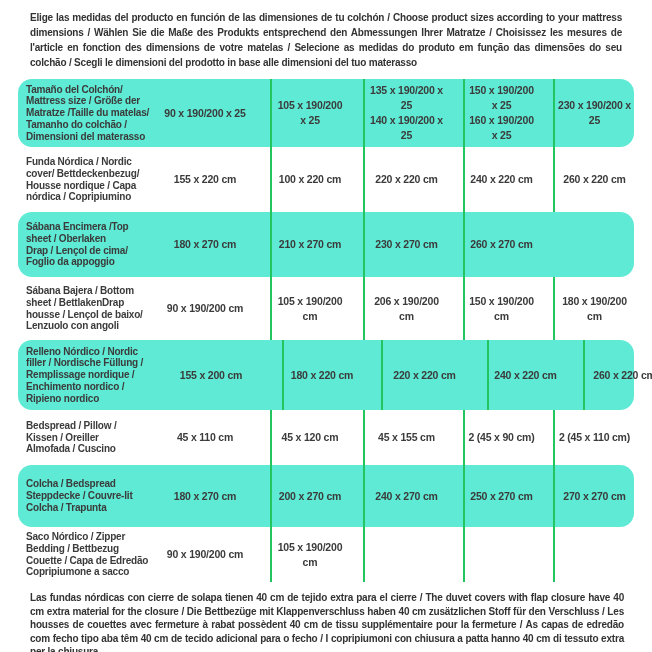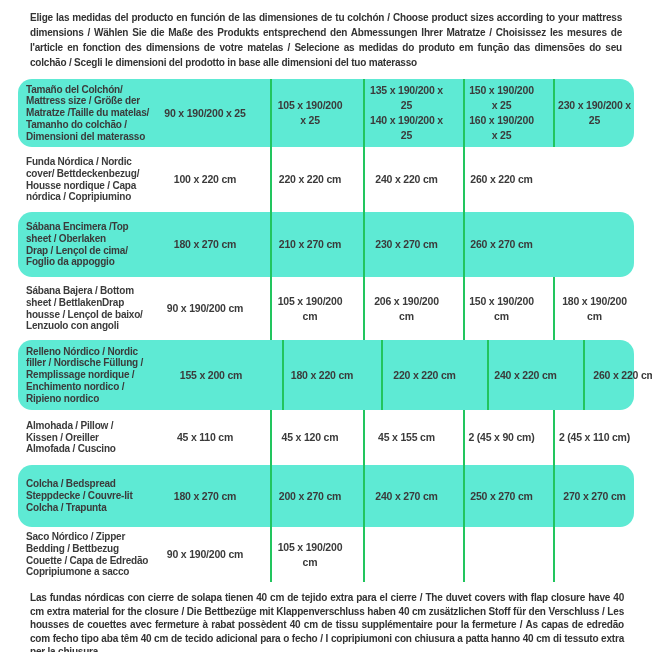--- a/index.html
+++ b/index.html
@@ -94,20 +94,21 @@
     <div class="cell value-cell">150 x 190/200 x 25
 160 x 190/200 x 25</div>
     <div class="cell value-cell">230 x 190/200 x 25</div>
   </div>
 
   <div class="row mh65">
     <div class="cell label-cell">Funda Nórdica /  Nordic
 cover/ Bettdeckenbezug/
 Housse nordique  / Capa
 nórdica / Copripiumino</div>
+    <div class="cell value-cell">155 x 220 cm</div>
     <div class="cell value-cell">100 x 220 cm</div>
     <div class="cell value-cell">220 x 220 cm</div>
     <div class="cell value-cell">240 x 220 cm</div>
     <div class="cell value-cell">260 x 220 cm</div>
   </div>
 
   <div class="row gray mh65">
     <div class="cell label-cell">Sábana Encimera /Top
 sheet / Oberlaken
 Drap / Lençol de cima/
@@ -137,21 +138,21 @@
 Enchimento nordico /
 Ripieno nordico</div>
     <div class="cell value-cell">155 x 200 cm</div>
     <div class="cell value-cell">180 x 220 cm</div>
     <div class="cell value-cell">220 x 220 cm</div>
     <div class="cell value-cell">240 x 220 cm</div>
     <div class="cell value-cell">260 x 220 cm</div>
   </div>
 
   <div class="row mh55">
-    <div class="cell label-cell">Almohada  / Pillow /
+    <div class="cell label-cell">Bedspread  / Pillow /
 Kissen / Oreiller
 Almofada / Cuscino</div>
     <div class="cell value-cell">45 x 110 cm</div>
     <div class="cell value-cell">45 x 120 cm</div>
     <div class="cell value-cell">45 x 155 cm</div>
     <div class="cell value-cell">2 (45 x 90 cm)</div>
     <div class="cell value-cell">2 (45 x 110 cm)</div>
   </div>
 
   <div class="row gray mh62">

